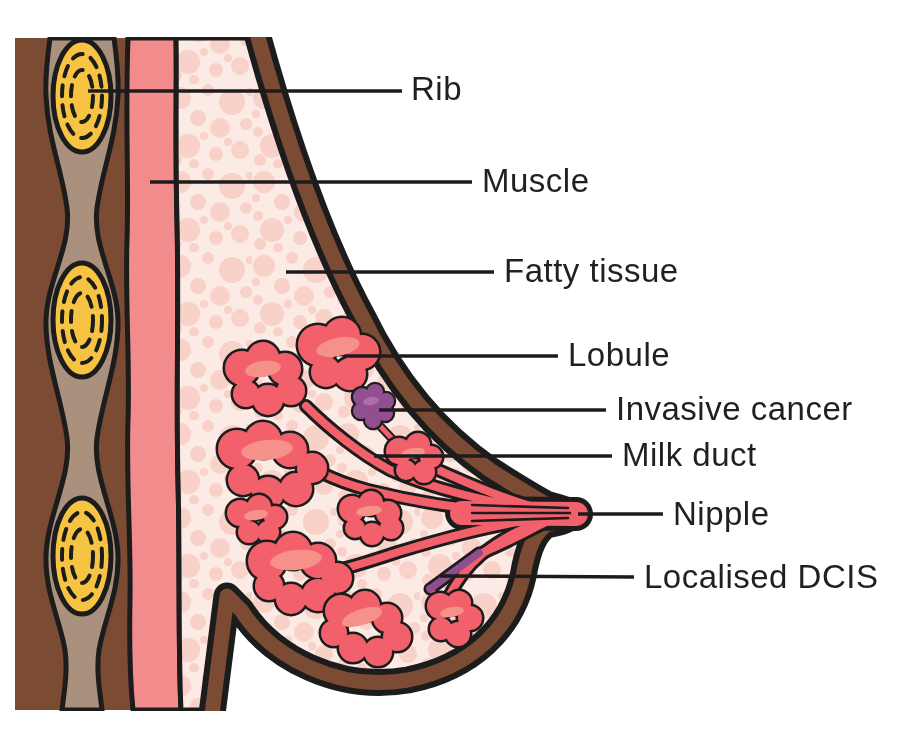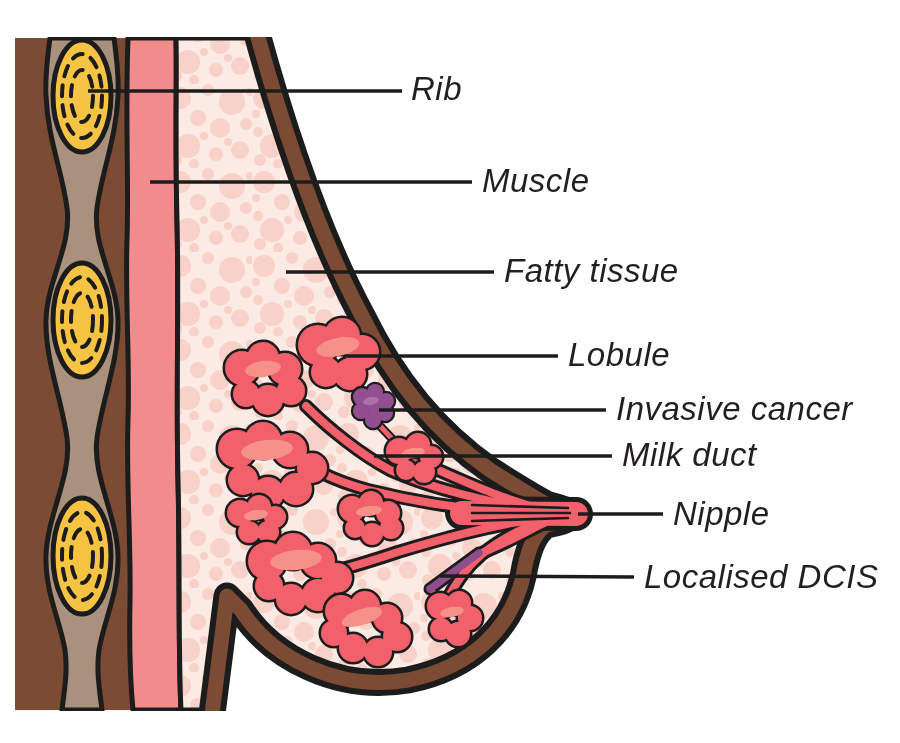--- a/index.html
+++ b/index.html
@@ -1,17 +1,17 @@
 <!DOCTYPE html>
 <html style="--background: #ffffff; --chest-brown: #7B4B33; --skin-brown: #7B4B33; --intercostal-tan: #AA917D; --rib-yellow: #F6C343; --muscle-pink: #F28B8C; --fat-bg: #FCEAE4; --fat-bubble: #F8D2C9; --lobule-red: #F2616B; --lobule-highlight: #F6918A; --duct-red: #F2616B; --cancer-purple: #924F90; --cancer-highlight: #AC6FA9; --dcis-purple: #8F4C8E; --outline: #1C1C1C; --label-ink: #231F20;"><head>
 <meta charset="utf-8">
 <style>
   html,body{margin:0;padding:0;background:#fff;}
   .stage{position:relative;width:900px;height:743px;background:#15803d;overflow:hidden;
-         font-family:"Liberation Sans", sans-serif;font-style:italic;}
+         font-family:"Liberation Sans", sans-serif;}
   svg{display:block;}
   svg text{font-family:"Liberation Sans", sans-serif;font-size:33px;letter-spacing:.5px;
            fill:var(--label-ink);}
   .chest{fill:var(--chest-brown);}
   .intercostal{fill:var(--intercostal-tan);stroke:var(--outline);stroke-width:5;}
   .rib{fill:var(--rib-yellow);stroke:var(--outline);stroke-width:5;}
   .rib-dash{fill:none;stroke:var(--outline);stroke-width:4;stroke-dasharray:11 9;stroke-linecap:round;}
   .muscle{fill:var(--muscle-pink);stroke:var(--outline);stroke-width:5;}
   .fat{fill:url(#bubbles);stroke:var(--outline);stroke-width:5;}
   .skin-outline{fill:none;stroke:var(--outline);stroke-width:27;stroke-linejoin:round;stroke-linecap:butt;}

